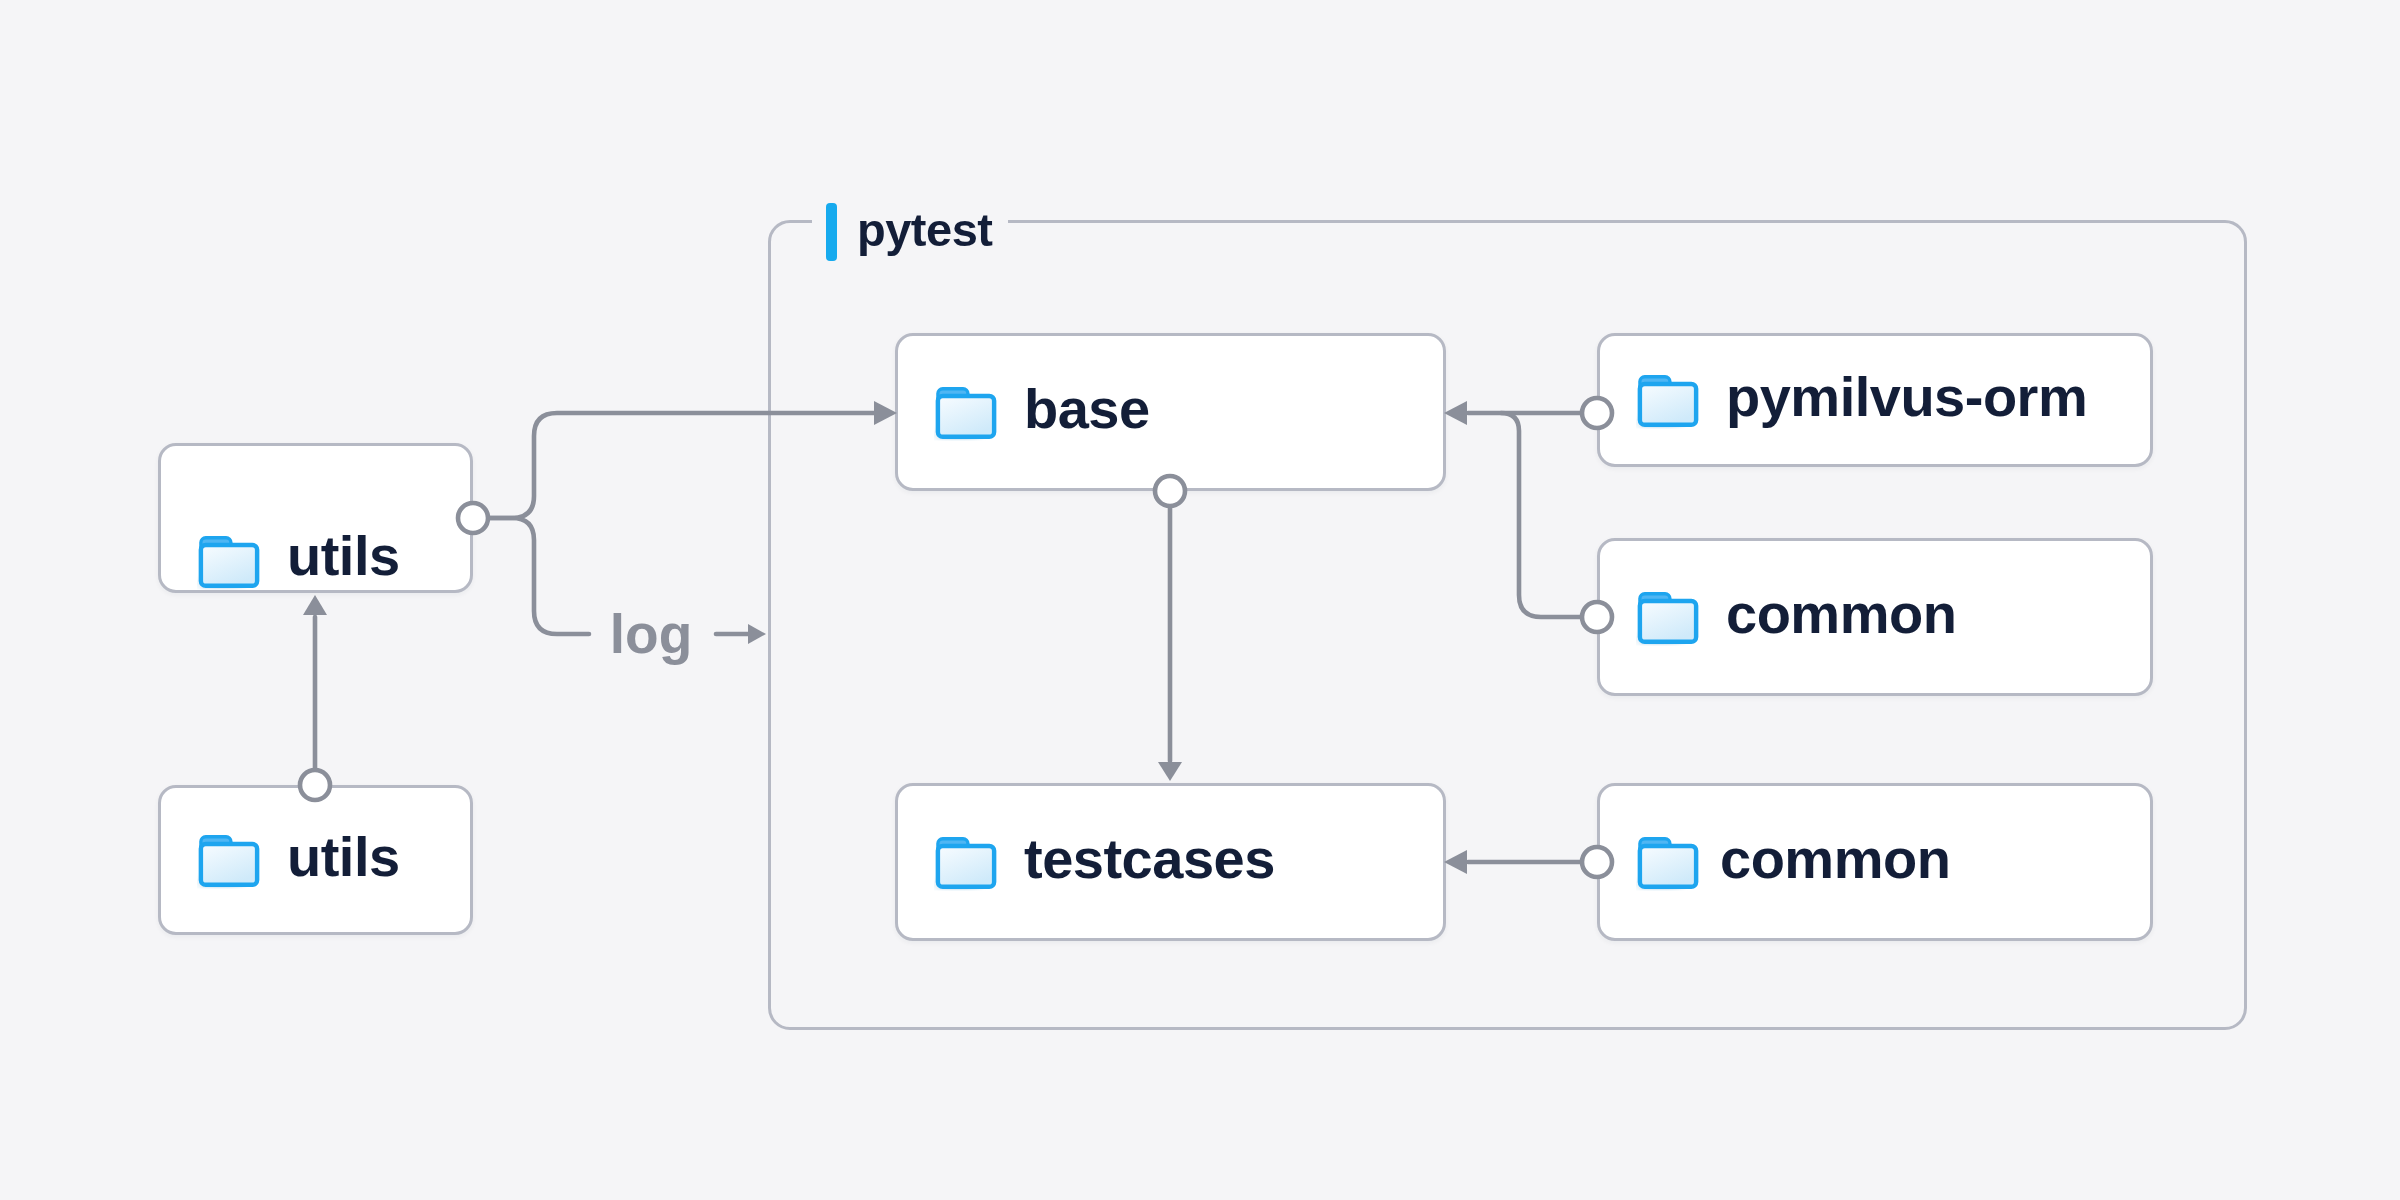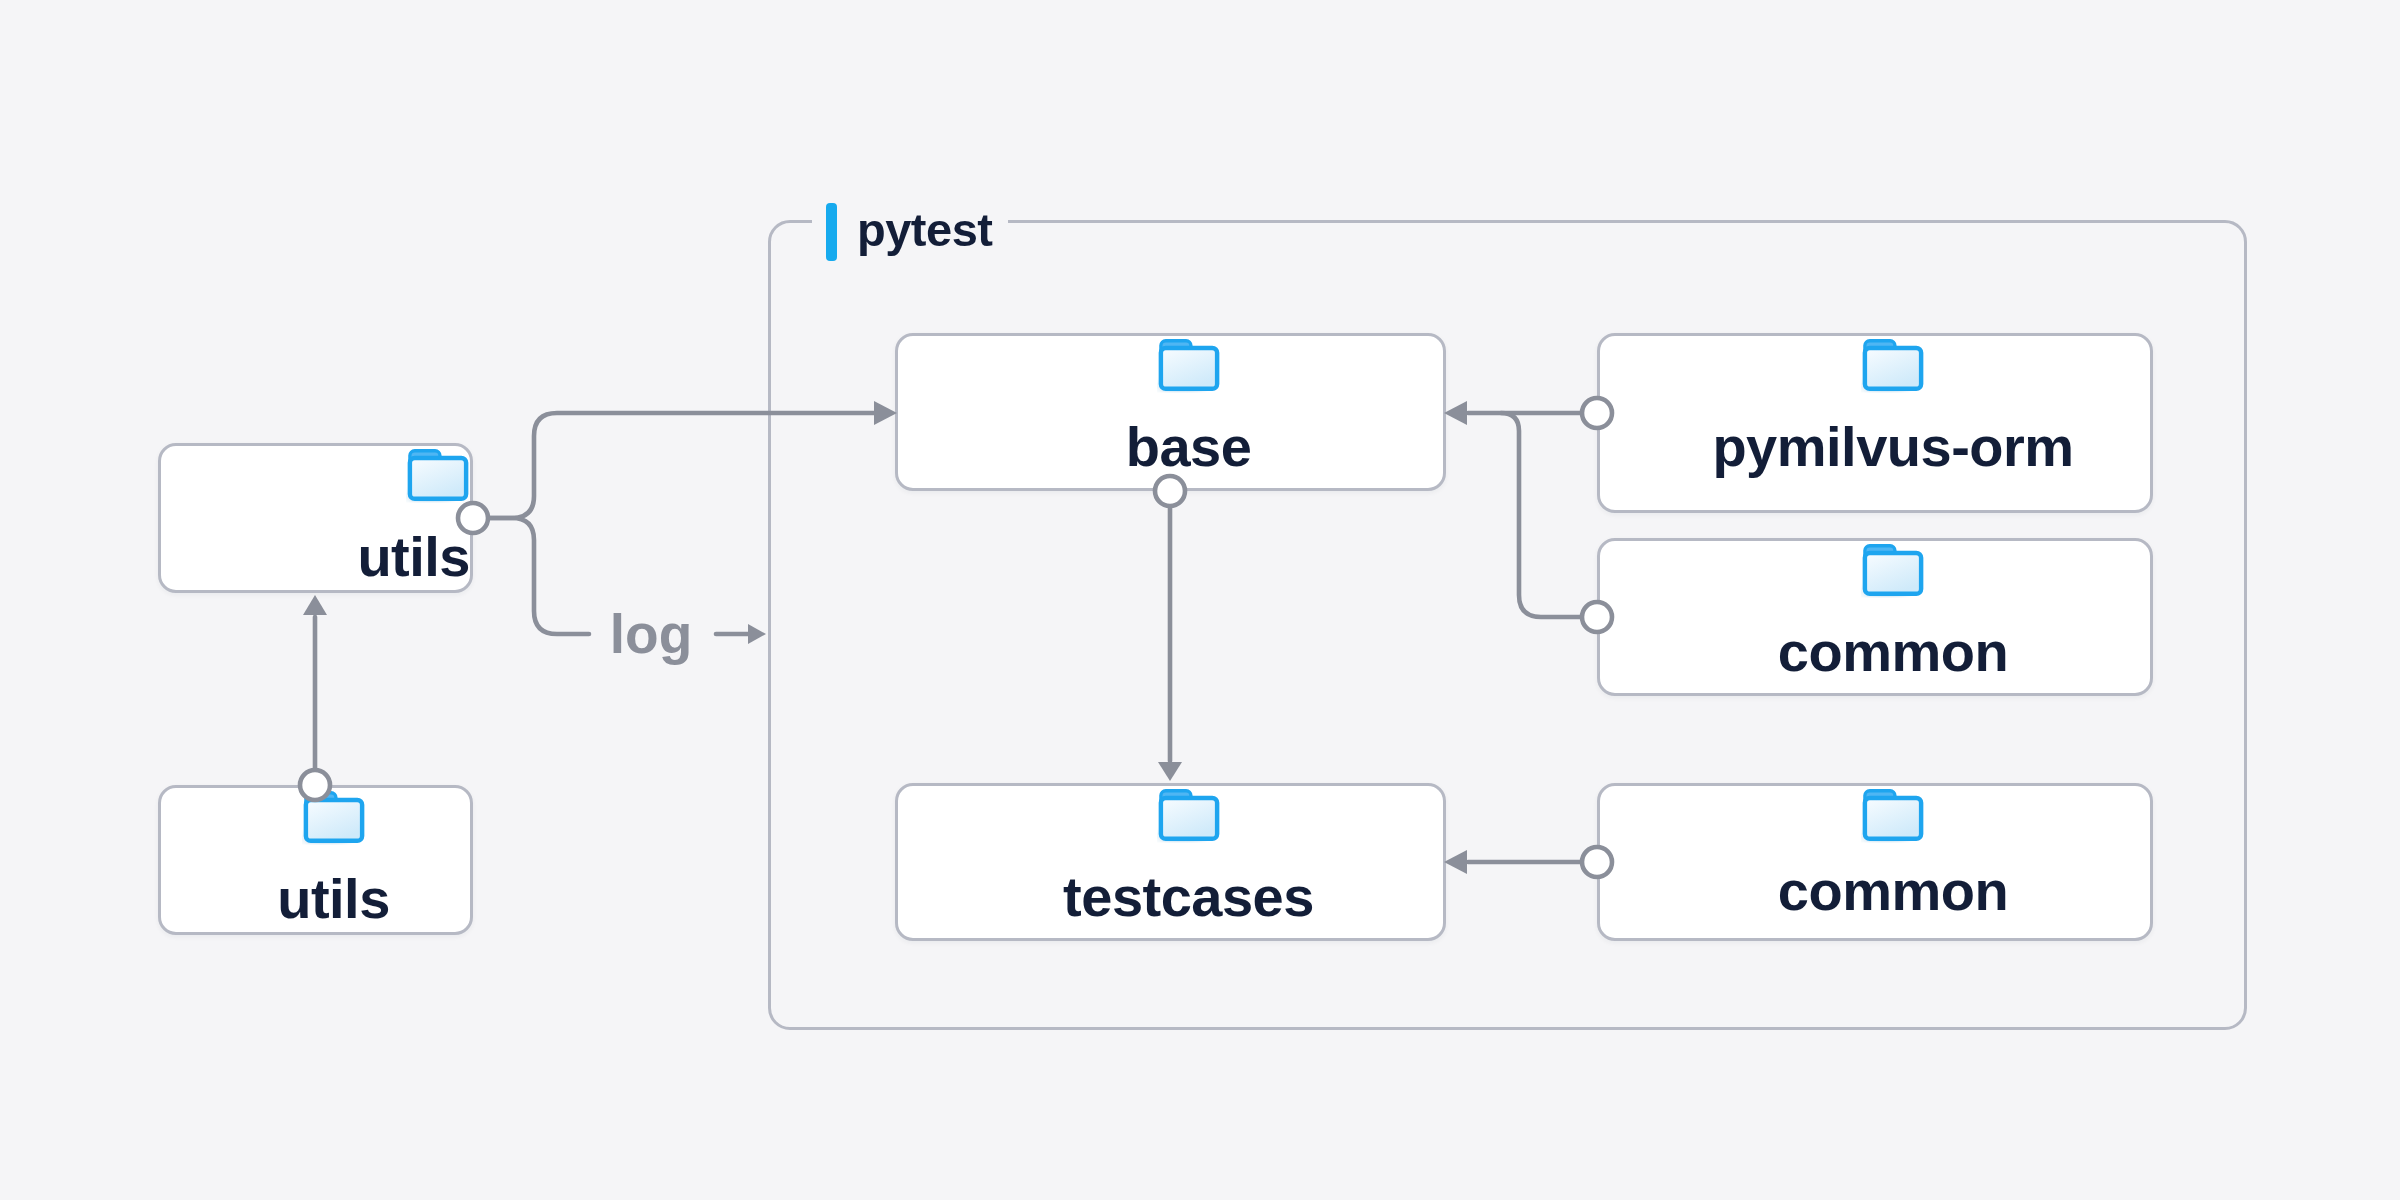--- a/index.html
+++ b/index.html
@@ -60,21 +60,20 @@
     position:absolute;
     background:var(--node-fill);
     border:3px solid var(--border);
     border-radius:18px;
     display:flex;
     align-items:center;
     padding-left:36px;
     gap:26px;
     z-index:3;
     box-shadow:0 2px 5px rgba(20,30,60,0.05);
-    flex-direction:column;
   }
   .folder{
     width:64px;height:57px;
     flex:0 0 auto;
   }
   .node-label{
     font-size:56px;
     font-weight:700;
     color:var(--navy);
     letter-spacing:-0.5px;
@@ -158,21 +157,21 @@
     <span class="node-label">utils</span>
   </div>
 
   <div class="node" style="left:895px;top:333px;width:551px;height:158px;">
     <svg class="folder" viewBox="0 0 66 58">
         <use href="#folder-sym"></use>
       </svg>
     <span class="node-label">base</span>
   </div>
 
-  <div class="node" style="left:1597px;top:333px;width:556px;height:180px;">
+  <div class="node" style="left:1597px;top:333px;width:556px;height:134px;">
     <svg class="folder" viewBox="0 0 66 58">
         <use href="#folder-sym"></use>
       </svg>
     <span class="node-label">pymilvus-orm</span>
   </div>
 
   <div class="node" style="left:1597px;top:538px;width:556px;height:158px;">
     <svg class="folder" viewBox="0 0 66 58">
         <use href="#folder-sym"></use>
       </svg>

